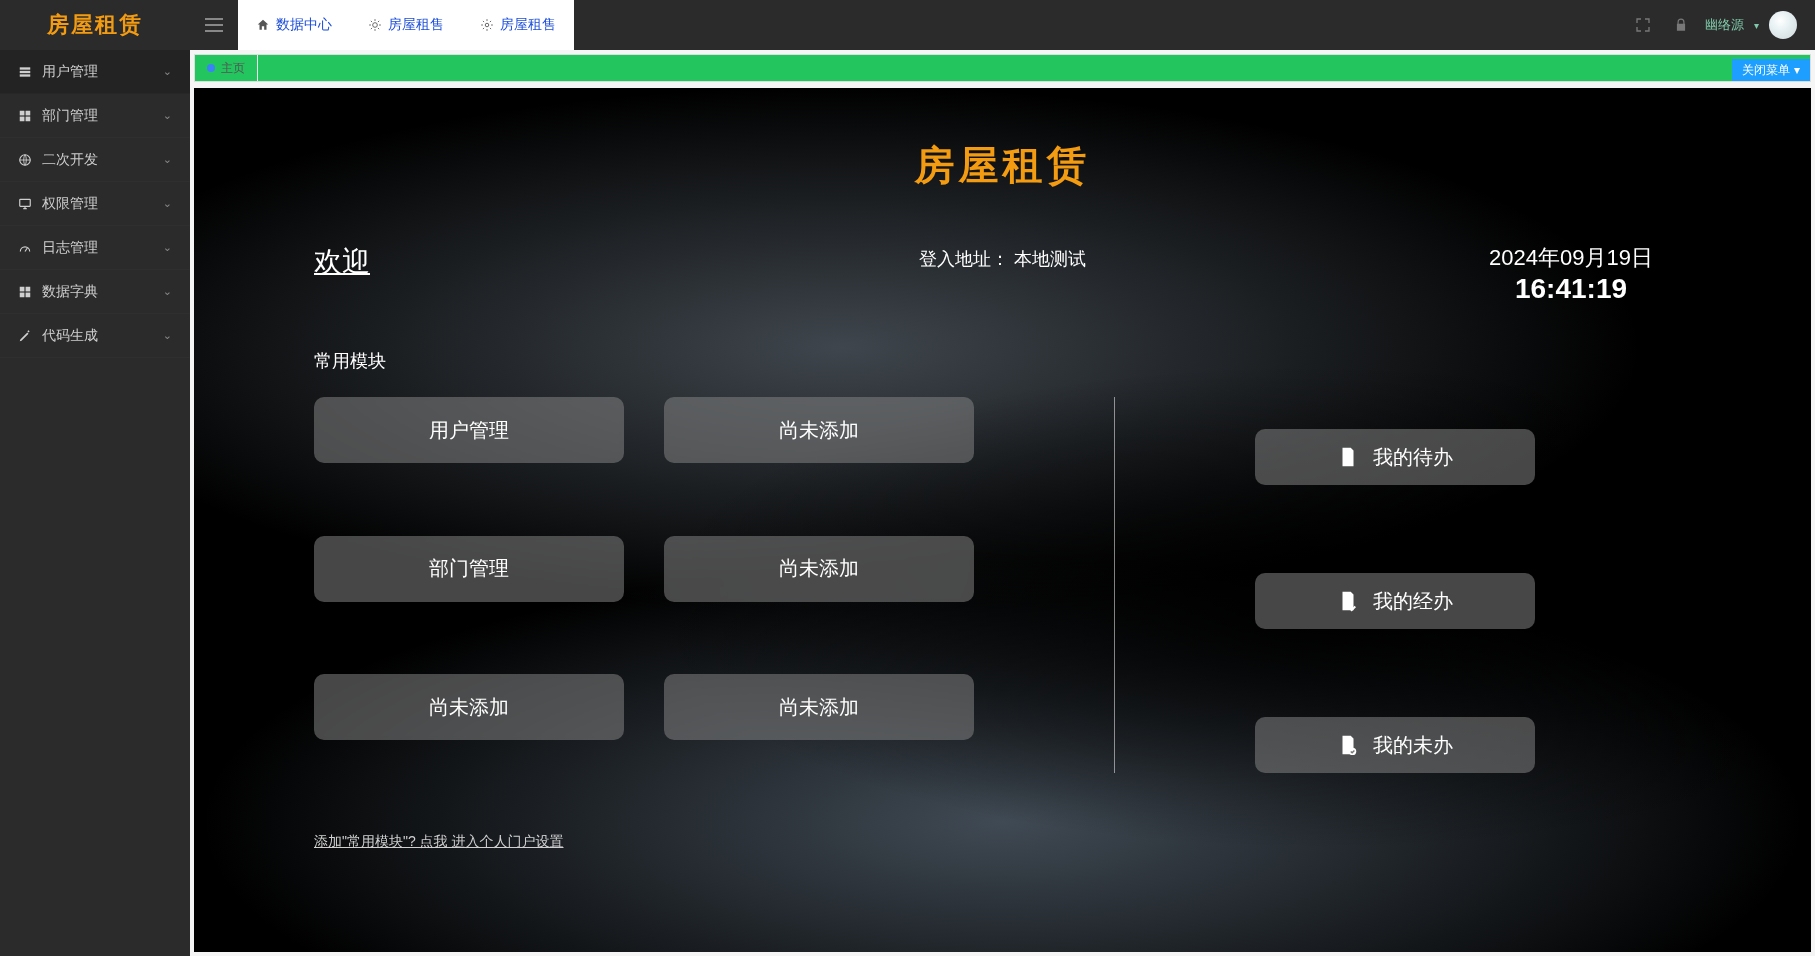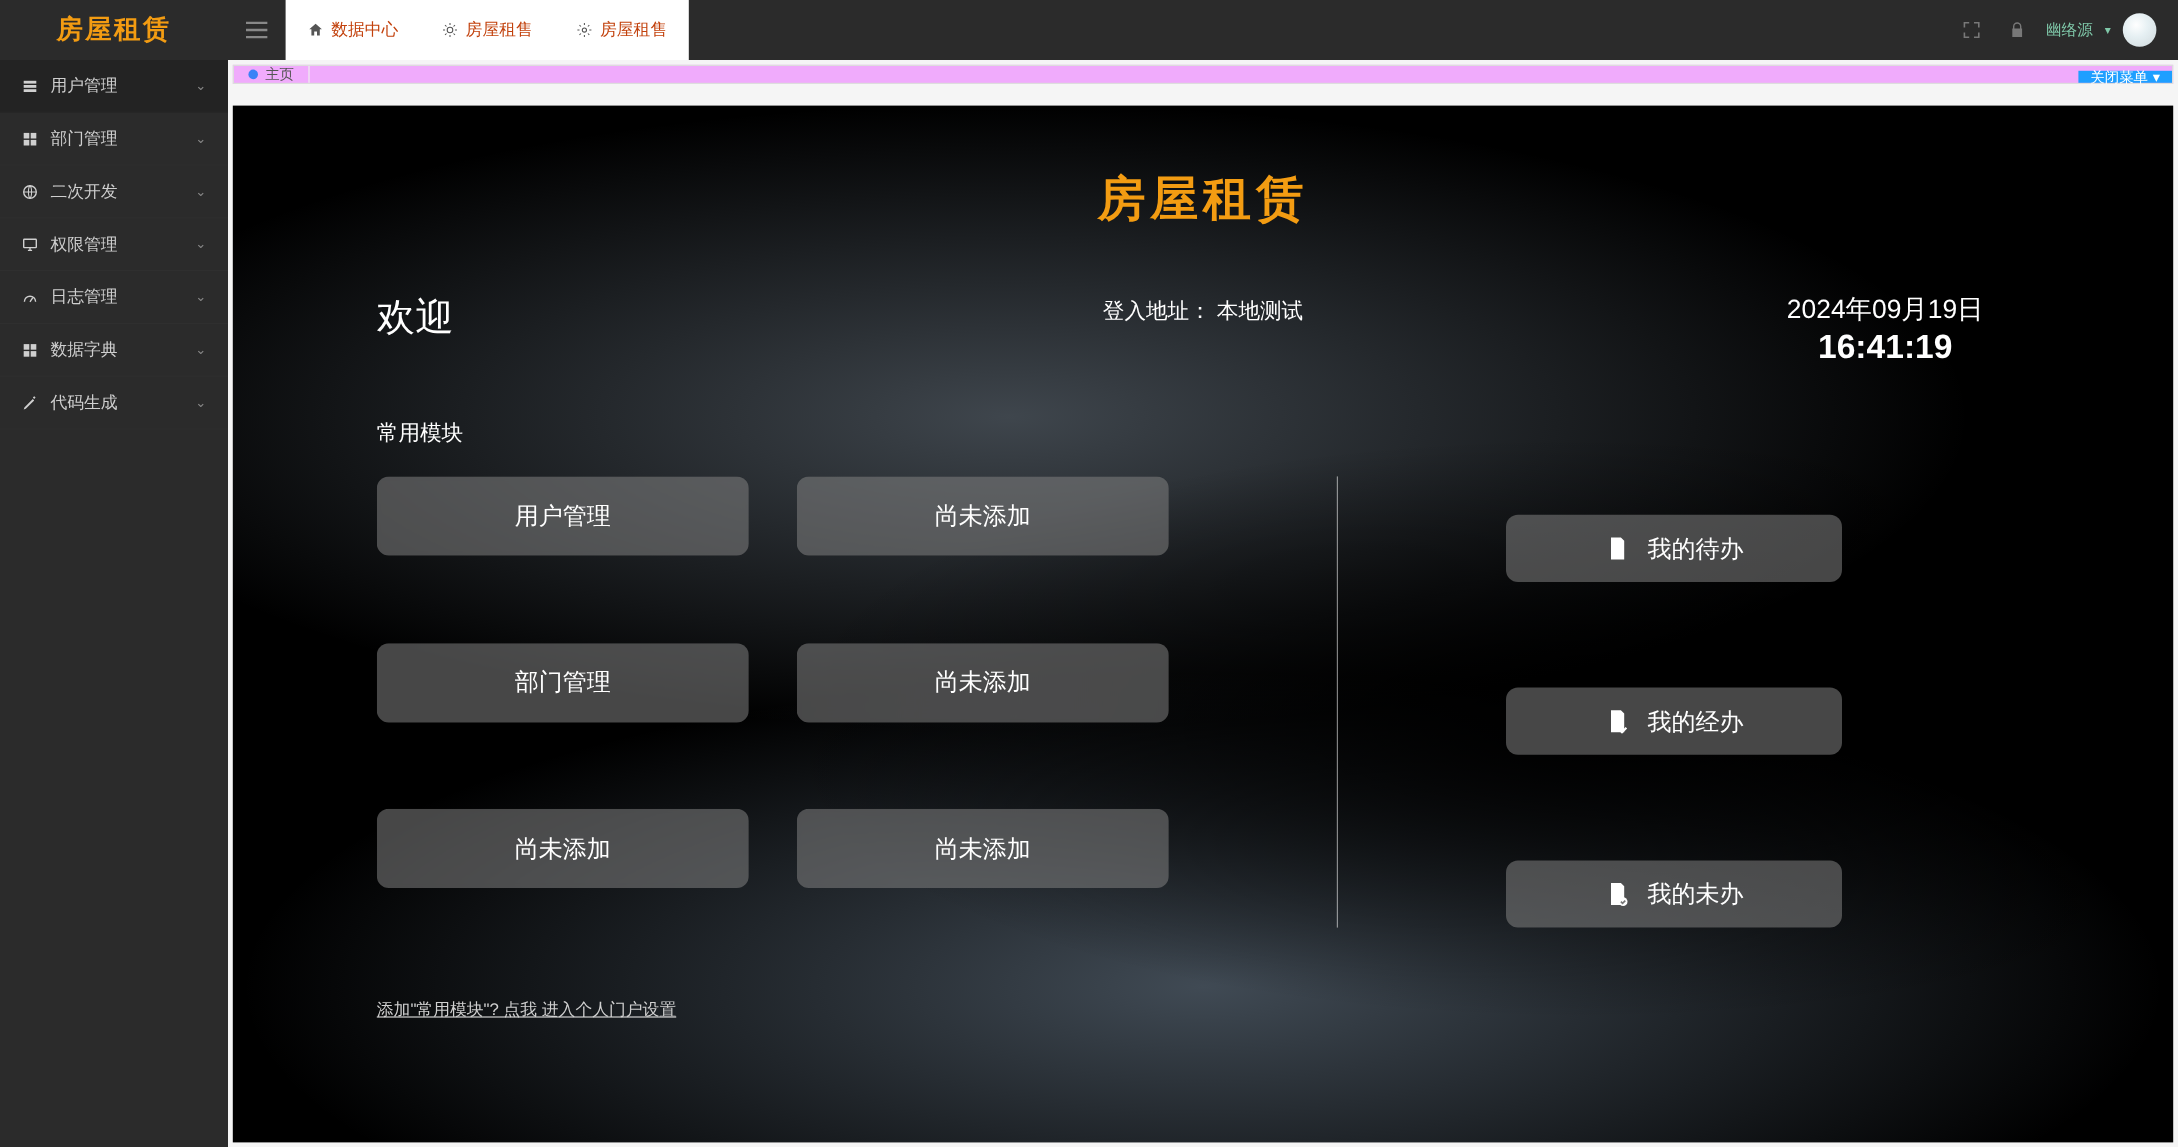--- a/index.html
+++ b/index.html
@@ -8,21 +8,21 @@
 
 .header {
   height:50px; background:#2b2b2b; display:flex; align-items:center;
   color:#ddd; position:relative; z-index:10;
 }
 .brand { width:190px; text-align:center; color:#f39c12; font-size:22px; font-weight:600; letter-spacing:2px; }
 .menu-toggle { width:48px; height:50px; display:flex; align-items:center; justify-content:center; cursor:pointer; color:#888; }
 .top-tabs { background:#fff; height:50px; display:flex; align-items:center; }
 .top-tab {
   padding:0 18px; height:50px; display:flex; align-items:center; gap:6px;
-  color:#c2410c; font-size:14px; cursor:pointer;
+  color:#1d4ed8; font-size:14px; cursor:pointer;
 }
 .top-tab svg { width:14px; height:14px; }
 .header-right { margin-left:auto; display:flex; align-items:center; gap:10px; padding-right:18px; }
 .header-icon { width:28px; height:28px; display:flex; align-items:center; justify-content:center; color:#787878; cursor:pointer; }
 .user-name { color:#7fc8a9; font-size:13px; cursor:pointer; }
 .avatar { width:28px; height:28px; border-radius:50%; background:radial-gradient(circle at 40% 35%, #fff 0%, #e6f0f3 40%, #cfd9dc 100%); cursor:pointer; }
 .chev { color:#7fc8a9; font-size:10px; }
 
 
 .sidebar {
@@ -37,21 +37,21 @@
 .side-item:first-child { background:#232323; }
 .side-item .side-chev { margin-left:auto; color:#888; font-size:11px; }
 
 
 .main {
   position:absolute; top:50px; left:190px; right:0; bottom:0;
   background:#f5f5f5; overflow:hidden;
 }
 
 .page-tabs {
-  height:16px; background:#f0abfc; border:1px solid #ddd; margin:4px;
+  height:28px; background:#22c55e; border:1px solid #ddd; margin:4px;
   display:flex; align-items:center; position:relative;
 }
 .page-tab {
   display:flex; align-items:center; gap:6px; padding:0 12px; height:100%;
   font-size:12px; color:#555; border-right:1px solid #eee; cursor:pointer;
 }
 .page-tab .dot { width:8px; height:8px; border-radius:50%; background:#3b82f6; }
 .close-menu-btn {
   position:absolute; right:0; top:4px; bottom:0;
   background:#1e9fff; color:#fff; font-size:12px; padding:0 10px;
@@ -65,21 +65,21 @@
     radial-gradient(ellipse 60% 40% at 70% 60%, rgba(0,0,0,1) 0%, rgba(0,0,0,0) 70%),
     radial-gradient(ellipse 90% 55% at 40% 30%, rgba(180,200,220,0.35) 0%, rgba(0,0,0,0) 55%),
     radial-gradient(ellipse 90% 55% at 50% 85%, rgba(160,185,210,0.4) 0%, rgba(0,0,0,0) 55%),
     linear-gradient(#000,#000);
   color:#fff; overflow:auto;
 }
 .dash-inner { padding:20px 60px 40px; }
 .dash-title { text-align:center; color:#f39c12; font-size:40px; font-weight:600; letter-spacing:4px; margin:30px 0 50px; }
 
 .row1 { display:flex; align-items:flex-start; }
-.welcome { font-size:32px; font-weight:500; width:360px; padding-left:60px; }
+.welcome { font-size:28px; font-weight:500; width:360px; padding-left:60px;text-decoration:underline; }
 .login-addr { font-size:18px; flex:1; text-align:center; padding-top:4px; }
 .datetime { text-align:center; width:360px; }
 .datetime .d { font-size:22px; }
 .datetime .t { font-size:28px; font-weight:600; }
 
 .section-label { font-size:18px; margin:44px 0 24px 60px; }
 
 .grid-row { display:flex; gap:120px; padding-left:60px; }
 .mod-grid { display:grid; grid-template-columns:310px 310px; gap:40px 40px; }
 .mod-btn {

